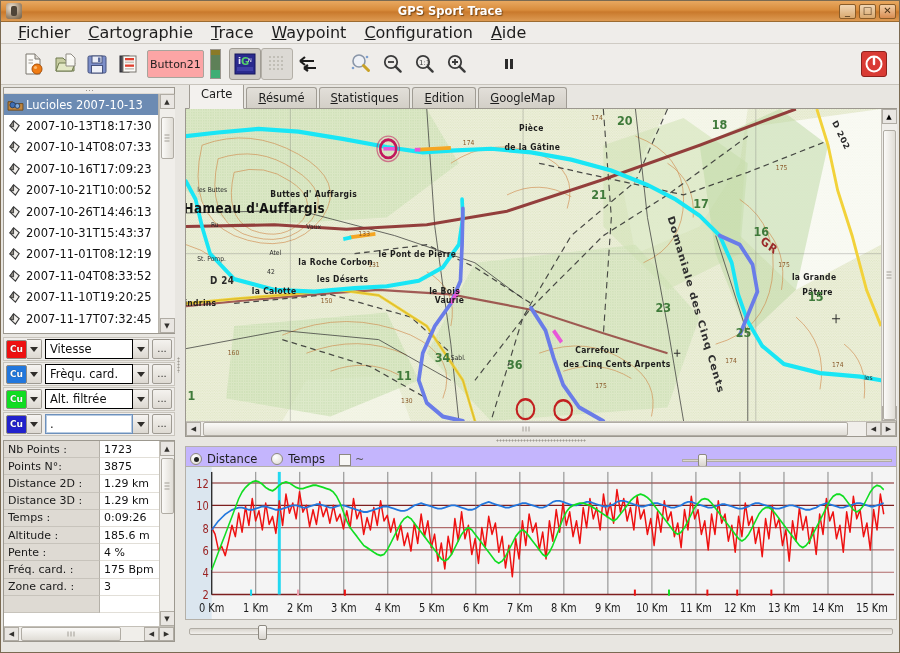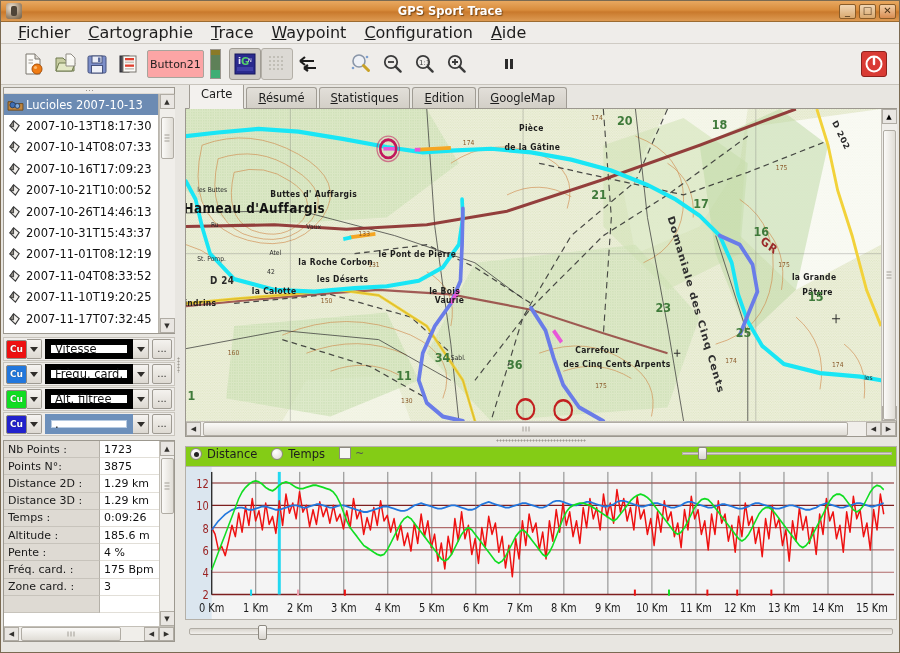--- a/index.html
+++ b/index.html
@@ -178,21 +178,21 @@
     color: #fff; font-size: 9px; display:flex; align-items:center; justify-content:center;
     overflow:hidden; text-shadow: 0 0 1px rgba(0,0,0,.6); font-weight:bold;
   }
   .mini-arrow {
     width: 15px; height: 20px; background: linear-gradient(to bottom,#f6f4f1,#ddd9d2);
     border: 1px solid #9f9b93; border-left:none; border-radius: 0 2px 2px 0;
     display:flex; align-items:center; justify-content:center;
   }
   .combo-field {
     flex: 1 1 auto; height: 20px; margin-left: 3px;
-    background: #fff; border: 6px solid #000000;
+    background: #fff; border: 1px solid #000000;
     display:flex; align-items:center;
     font-size: 11.5px; color:#111; padding-left: 4px;
   }
   .combo-field.focused { border-color:#6d90bb; box-shadow: inset 0 0 0 1px #b7cbe2; }
   .combo-arrow {
     width: 16px; height: 20px; background: linear-gradient(to bottom,#f6f4f1,#dcd8d1);
     border: 1px solid #9f9b93; border-left:none;
     display:flex; align-items:center; justify-content:center;
   }
   .dots-btn {
@@ -274,22 +274,22 @@
     display:flex; align-items:center;
   }
   #map-hscroll .hs-thumb{ left:2px; right:18px; width:auto; }
 
   
   #chartpanel {
     flex: 0 0 196px; margin-top: 3px;
     display:flex; flex-direction:column;
   }
   #chart-ctl {
-    height: 20px; flex:0 0 20px; display:flex; align-items:flex-start;
-    border: 1px solid #b4b0a8; border-bottom:none; background:#84cc16;
+    height: 20px; flex:0 0 20px; display:flex; align-items:flex-end;
+    border: 1px solid #b4b0a8; border-bottom:none; background:#c4b5fd;
     padding: 0 4px;
   }
   .radio { display:flex; align-items:center; margin-right:14px; font-size:11.5px; color:#1d1d1d; }
   .radio .dot {
     width:12px;height:12px;border-radius:50%;margin-right:5px;
     background: radial-gradient(circle at 35% 30%,#ffffff,#dcd8d1);
     border:1px solid #8d8980; position:relative;
   }
   .radio.on .dot::after{
     content:"";position:absolute;left:2.5px;top:2.5px;width:5px;height:5px;border-radius:50%;background:#222;

